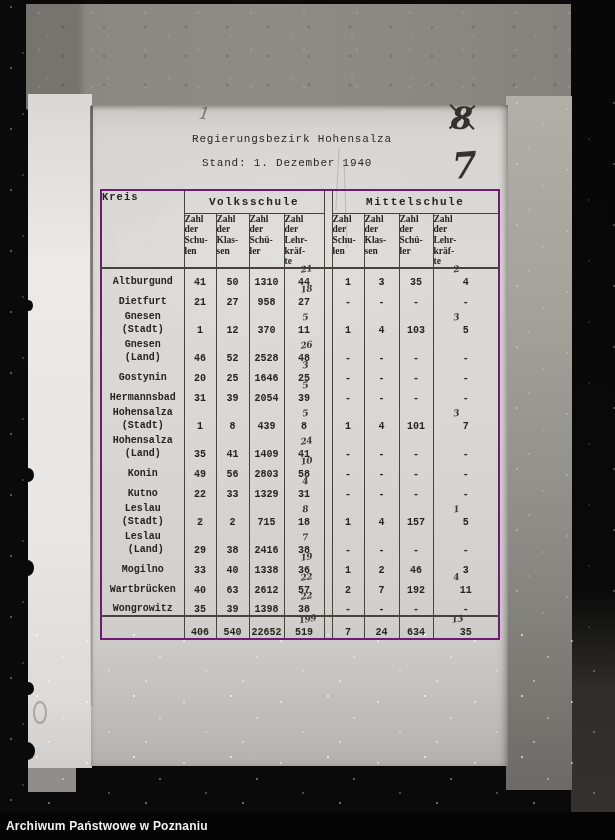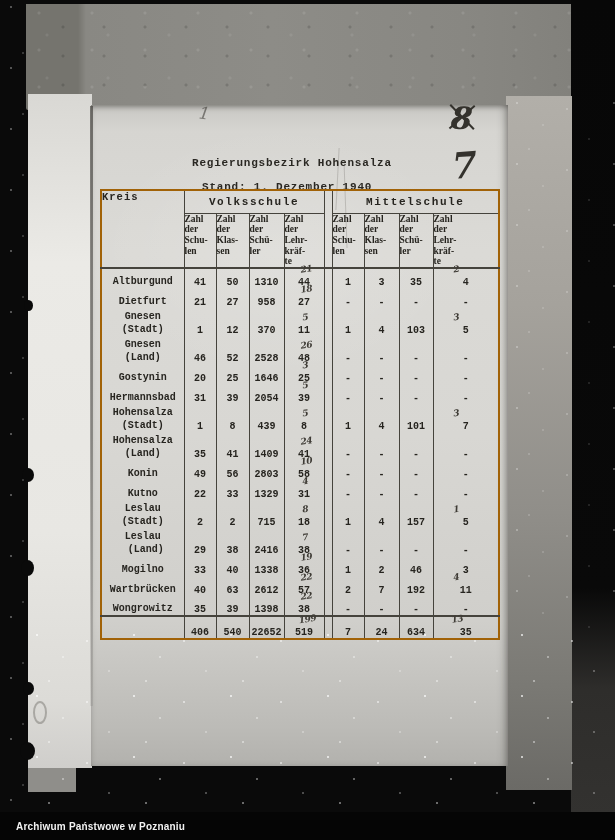--- a/index.html
+++ b/index.html
@@ -62,21 +62,21 @@
   }
   .bottom-band {
     position:absolute; left:26px; top:766px; width:589px; height:46px;
     background:linear-gradient(180deg,#39383
 6 0%,#454442 30%,#4b4a47 100%);
   }
 
   
   .doc-title, .doc-subtitle {
     position:absolute; font-family:"Liberation Mono","DejaVu Sans Mono",monospace;
-    font-weight:bold; color:#2a2823; white-space:nowrap;margin-top:24px;
+    font-weight:normal; color:#2a2823; white-space:nowrap;
   }
   .doc-title   { left:192px; top:133px; font-size:11px; letter-spacing:.8px; }
   .doc-subtitle{ left:202px; top:157px; font-size:11px; letter-spacing:.8px; }
 
   
   .hand-ink { font-family:"DejaVu Serif", serif; font-style:italic; color:#34322d; }
   .mark-8 { position:absolute; left:451px; top:100px; font-size:31px; font-weight:bold; transform:rotate(4deg); }
   .mark-8 .x1, .mark-8 .x2 {
     position:absolute; left:-6px; top:16px; width:34px; height:2px; background:#34322d;
   }
@@ -96,21 +96,21 @@
 
   
   .doc-table {
     position:absolute; left:100px; top:189px; width:398px;
     border-collapse:collapse; table-layout:fixed;
     font-family:"Liberation Mono","DejaVu Sans Mono",monospace; color:#26241f;
   }
   .doc-table th, .doc-table td {
     border-left:1px solid #45433c; border-right:1px solid #45433c; padding:0;
   }
-  .doc-table { border:2px solid #a16207; }
+  .doc-table { border:2px solid #701a75; }
   .group-row { height:23px; }
   .th-kreis {
     vertical-align:top; text-align:left; padding:5px 0 0 5px;
     font-size:10.5px; font-weight:bold; letter-spacing:1px;
     border-bottom:2px solid #45433c;
   }
   .th-group {
     font-size:11px; font-weight:bold; letter-spacing:1.6px; text-align:center;
     vertical-align:middle; border-bottom:1px solid #45433c;
   }
@@ -138,21 +138,21 @@
   }
   .m-last .hand { left:34%; }
 
   
   .caption-bar {
     position:absolute; left:0; top:812px; width:615px; height:28px;
     background:#050505; display:flex; align-items:center;
   }
   .caption-text {
     color:#f2f2f2; font-family:"Liberation Sans",sans-serif;
-    font-size:10px; font-weight:bold; letter-spacing:.2px; padding-left:16px;
+    font-size:12px; font-weight:bold; letter-spacing:.2px; padding-left:6px;
   }
 </style>
 </head>
 <body>
 
 <div class="scan">
 
   <div class="backing-top"></div>
   <div class="right-black"></div>
   <div class="right-strip"></div>

